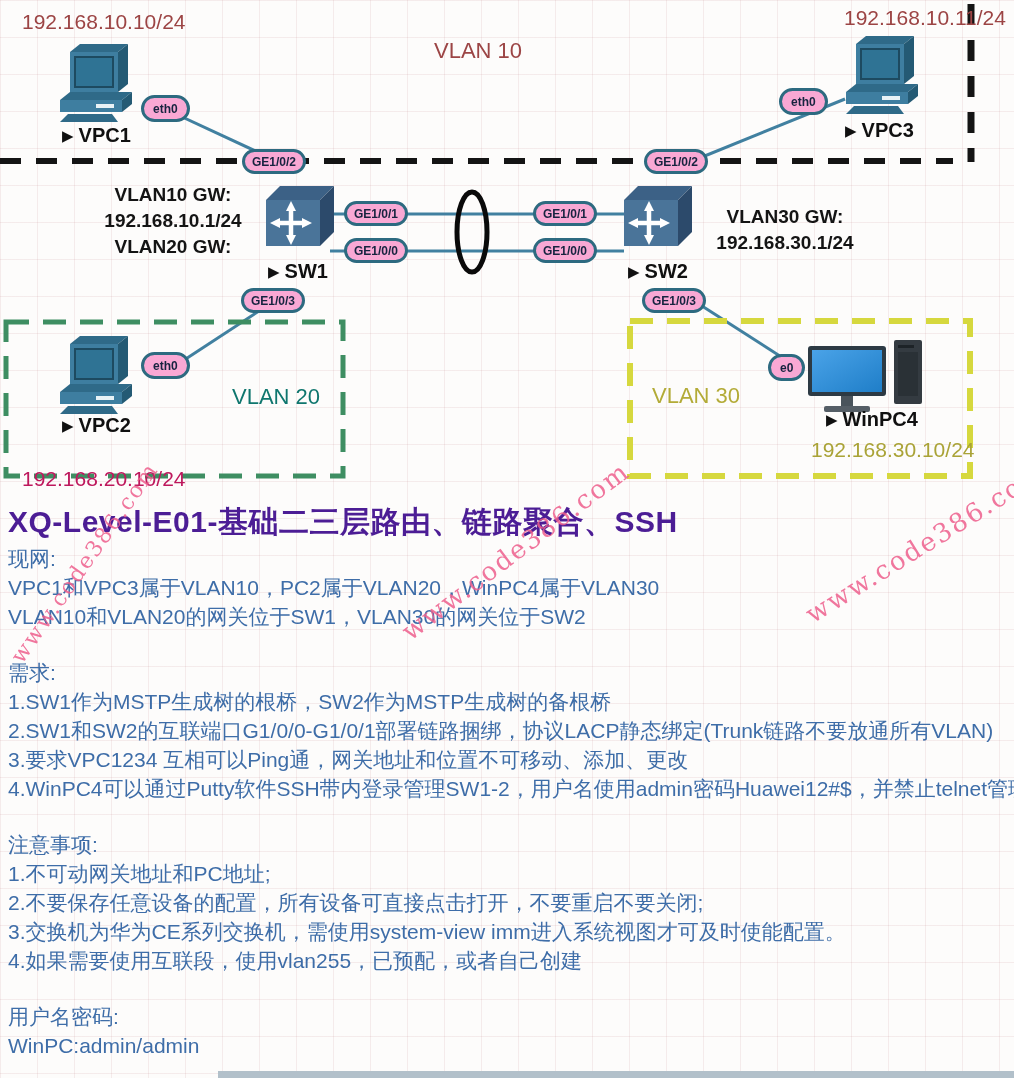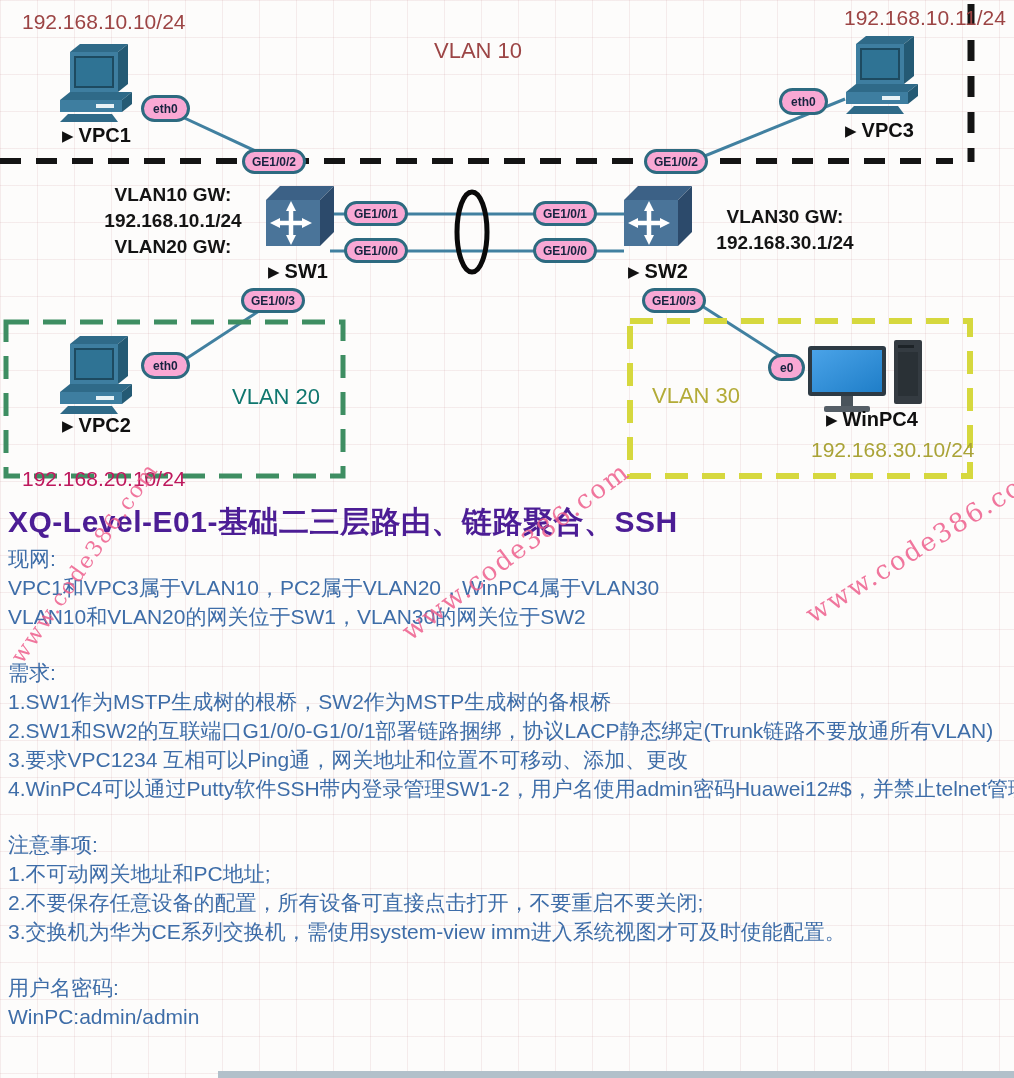--- a/index.html
+++ b/index.html
@@ -168,20 +168,21 @@
   <p class="gap">需求:</p>
   <p>1.SW1作为MSTP生成树的根桥，SW2作为MSTP生成树的备根桥</p>
   <p>2.SW1和SW2的互联端口G1/0/0-G1/0/1部署链路捆绑，协议LACP静态绑定(Trunk链路不要放通所有VLAN)</p>
   <p>3.要求VPC1234 互相可以Ping通，网关地址和位置不可移动、添加、更改</p>
   <p>4.WinPC4可以通过Putty软件SSH带内登录管理SW1-2，用户名使用admin密码Huawei12#$，并禁止telnet管理。</p>
 
   <p class="gap">注意事项:</p>
   <p>1.不可动网关地址和PC地址;</p>
   <p>2.不要保存任意设备的配置，所有设备可直接点击打开，不要重启不要关闭;</p>
   <p>3.交换机为华为CE系列交换机，需使用system-view imm进入系统视图才可及时使能配置。</p>
+  <p>4.如果需要使用互联段，使用vlan255，已预配，或者自己创建</p>
 
   <p class="gap">用户名密码:</p>
   <p>WinPC:admin/admin</p>
 </div>
 
 <div class="wm wm1">www.code386.com</div>
 <div class="wm wm2">www.code386.com</div>
 <div class="wm wm3">www.code386.com</div>
 
 <div class="bottom-bar"></div>

